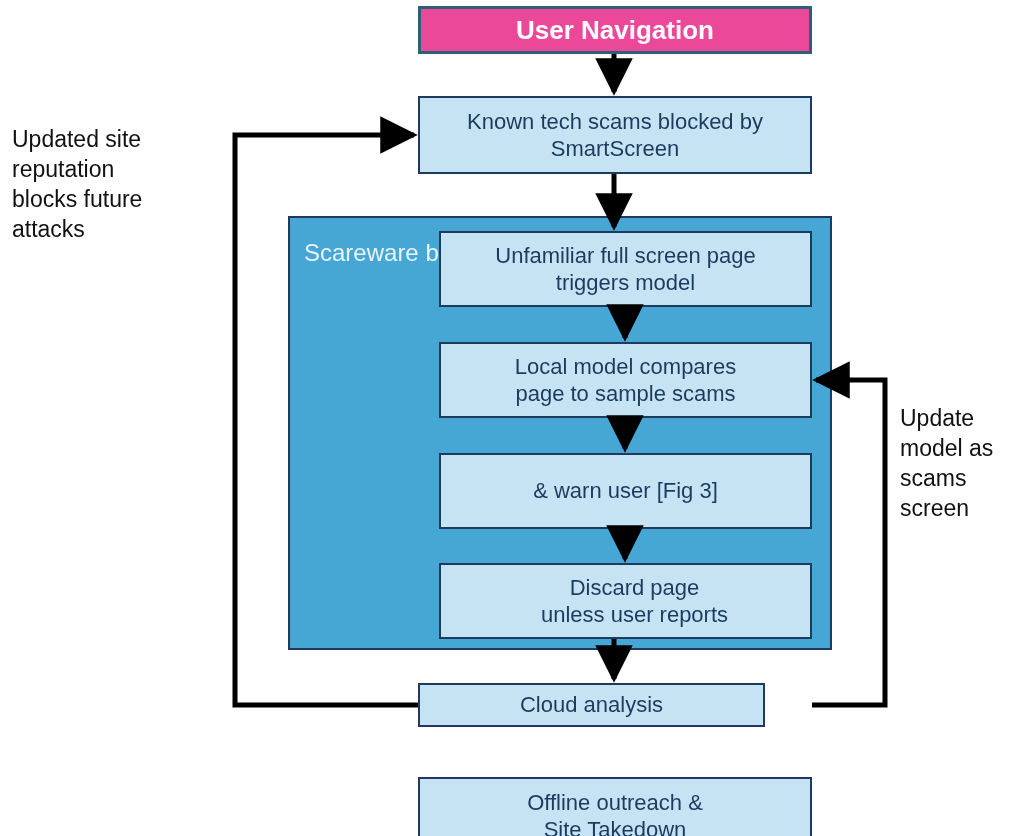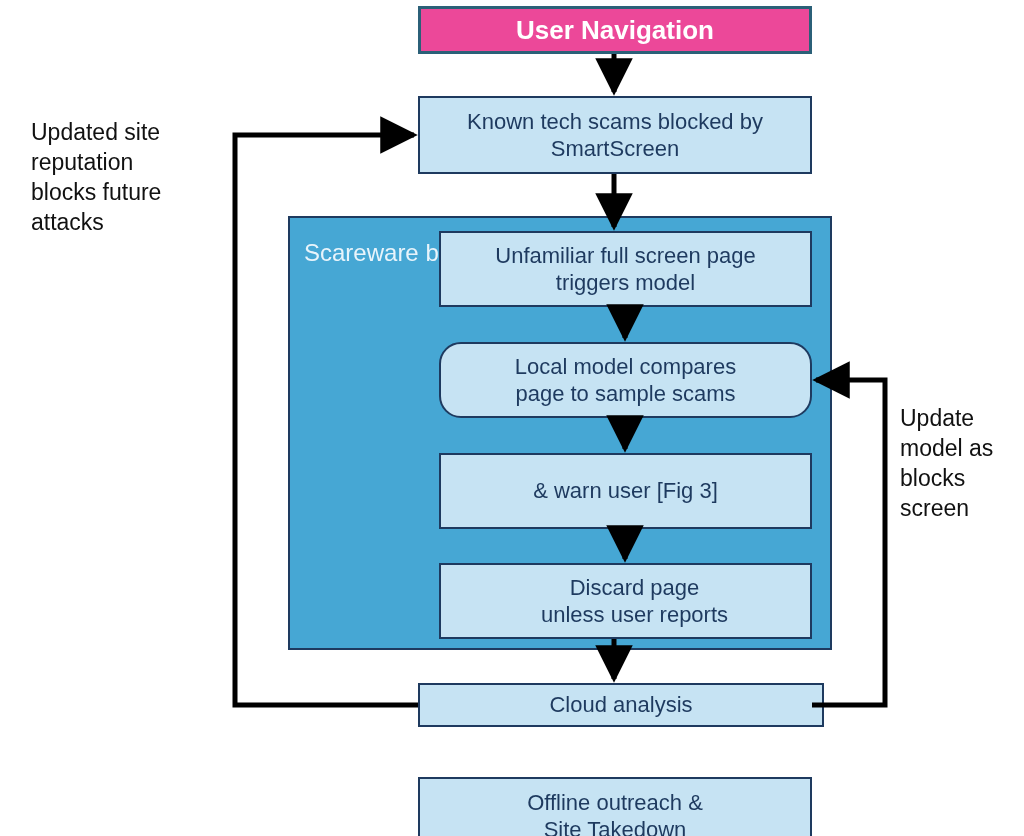--- a/index.html
+++ b/index.html
@@ -96,62 +96,62 @@
     </div>
   </div>
 
   <div class="box step" style="left:439px; top:231px; width:373px; height:76px;">
     <div>
       <span>Unfamiliar full screen page</span>
       <span>triggers model</span>
     </div>
   </div>
 
-  <div class="box step" style="left:439px; top:342px; width:373px; height:76px;border-radius:22px;">
+  <div class="box step" style="left:439px; top:342px; width:373px; height:76px;">
     <div>
       <span>Local model compares</span>
       <span>page to sample scams</span>
     </div>
   </div>
 
   <div class="box step" style="left:439px; top:453px; width:373px; height:76px;">
     <div>
       <span>&amp; warn user [Fig 3]</span>
     </div>
   </div>
 
   <div class="box step" style="left:439px; top:563px; width:373px; height:76px;padding-left:28px;">
     <div>
       <span>Discard page</span>
       <span>unless user reports</span>
     </div>
   </div>
 
-  <div class="box step" style="left:418px; top:683px; width:406px; height:44px;">
+  <div class="box step" style="left:418px; top:683px; width:347px; height:44px;">
     <span>Cloud analysis</span>
   </div>
 
   <div class="box step" style="left:418px; top:748px; width:394px; height:78px;margin-top:29px;">
     <div>
       <span>Offline outreach &amp;</span>
       <span>Site Takedown</span>
     </div>
   </div>
 
-  <div class="note" style="left:12px; top:118px; width:170px;margin-left:19px;">
+  <div class="note" style="left:12px; top:125px; width:170px;">
     <span>Updated site</span>
     <span>reputation</span>
     <span>blocks future</span>
     <span>attacks</span>
   </div>
 
   <div class="note" style="left:900px; top:404px; width:120px;">
     <span>Update</span>
     <span>model as</span>
-    <span>blocks</span>
+    <span>scams</span>
     <span>screen</span>
   </div>
 
   <svg class="arrows" viewBox="0 0 1024 836">
     <defs>
       <marker id="ah" viewBox="0 0 12 12" refX="10" refY="6" markerWidth="9" markerHeight="9" orient="auto-start-reverse">
         <path d="M1,1 L11,6 L1,11 Z" fill="#000000"></path>
       </marker>
     </defs>
 

